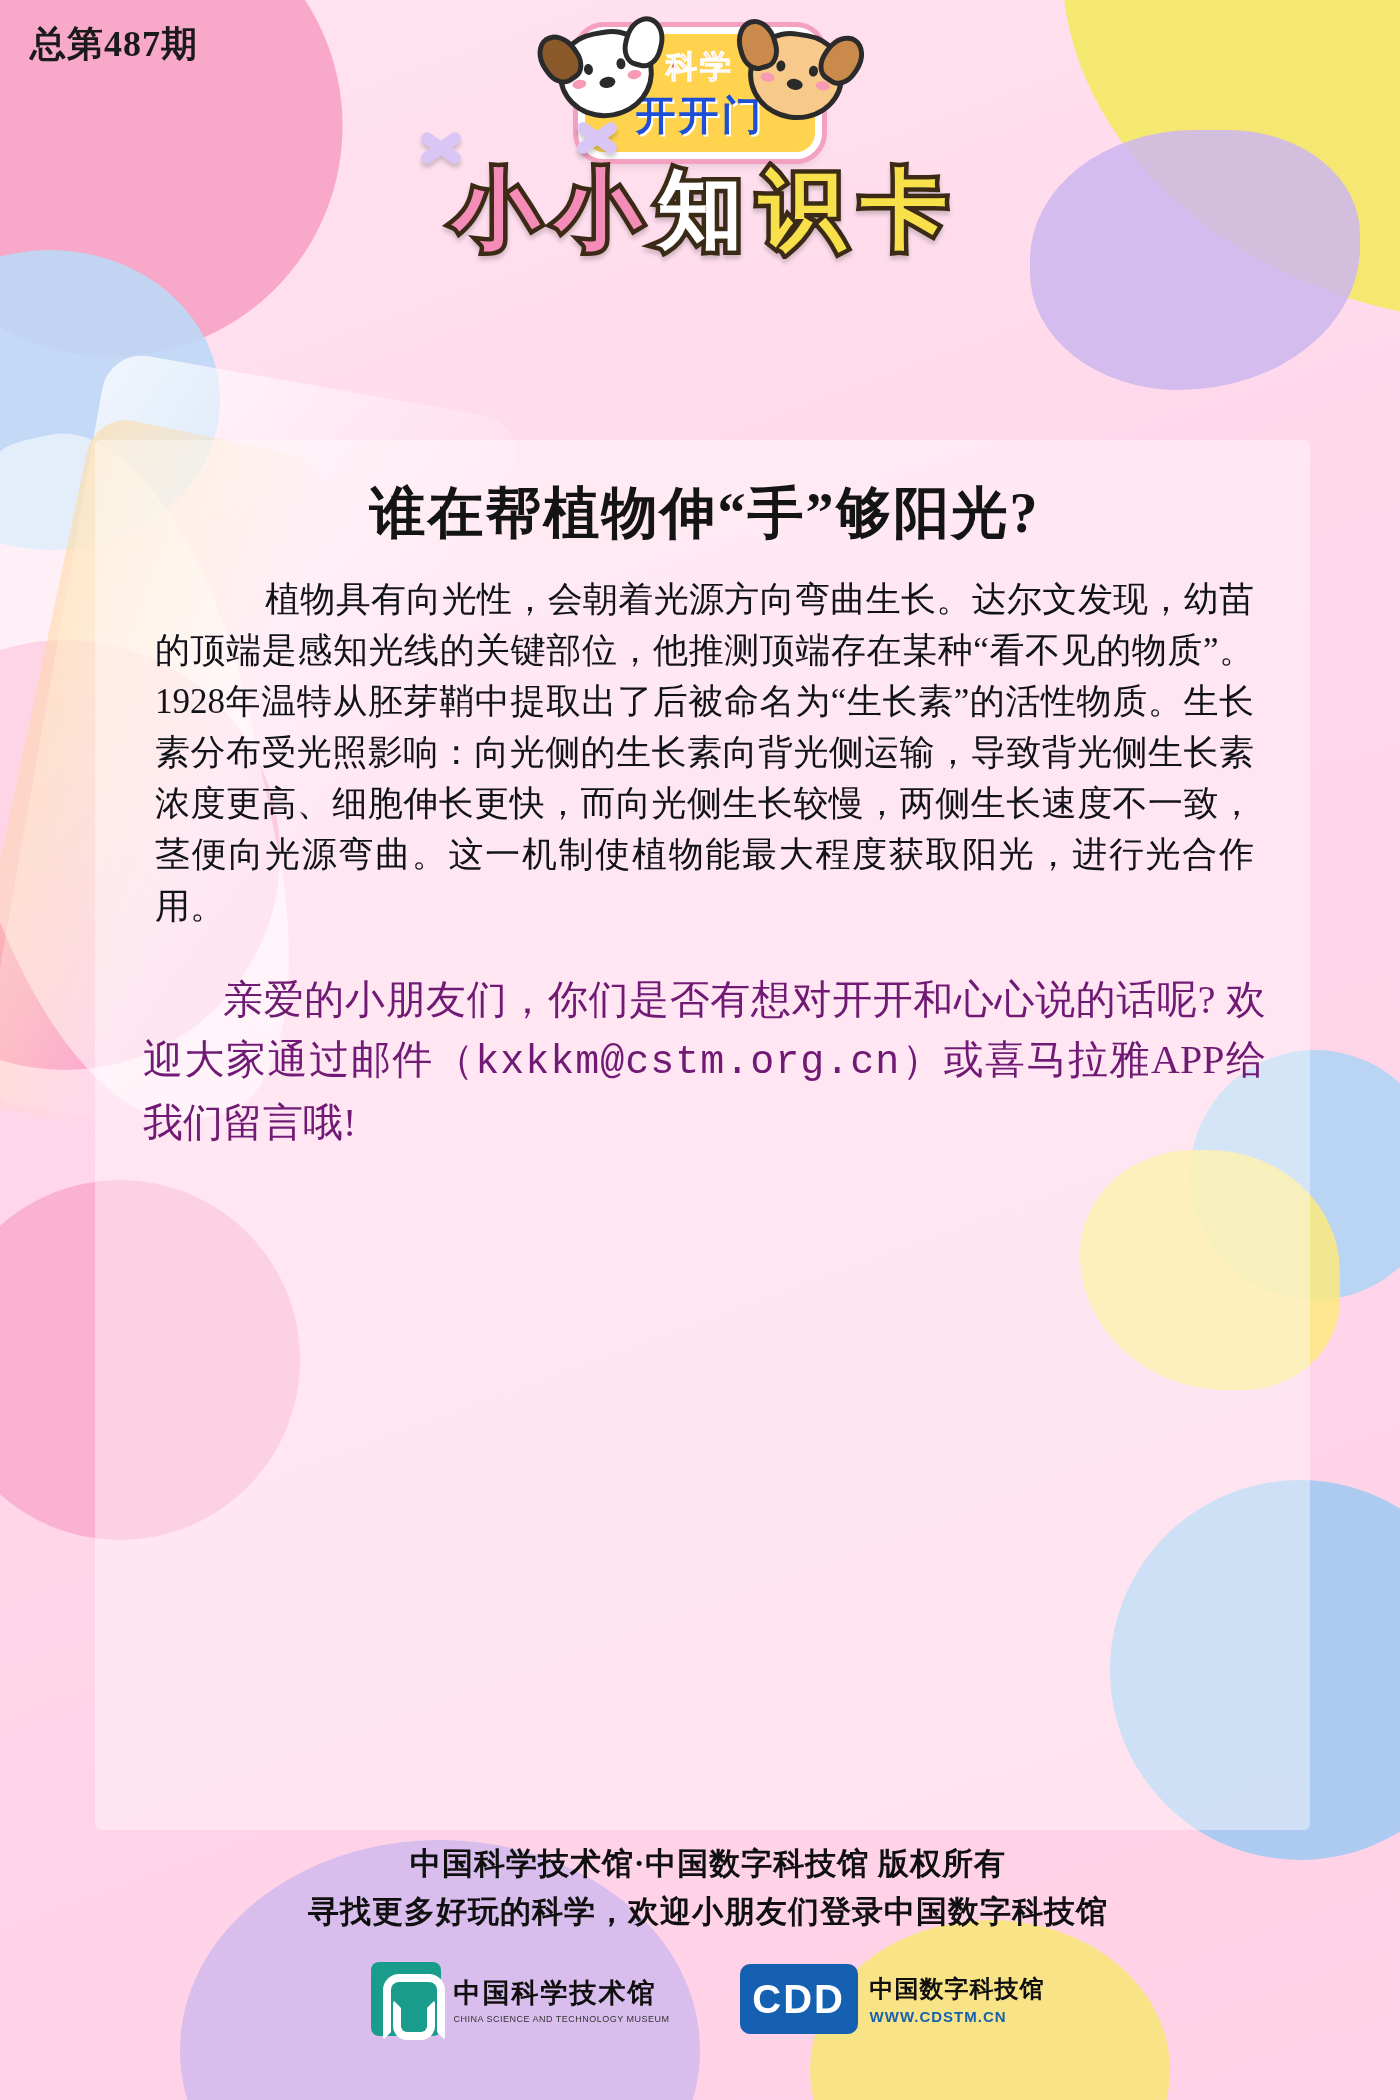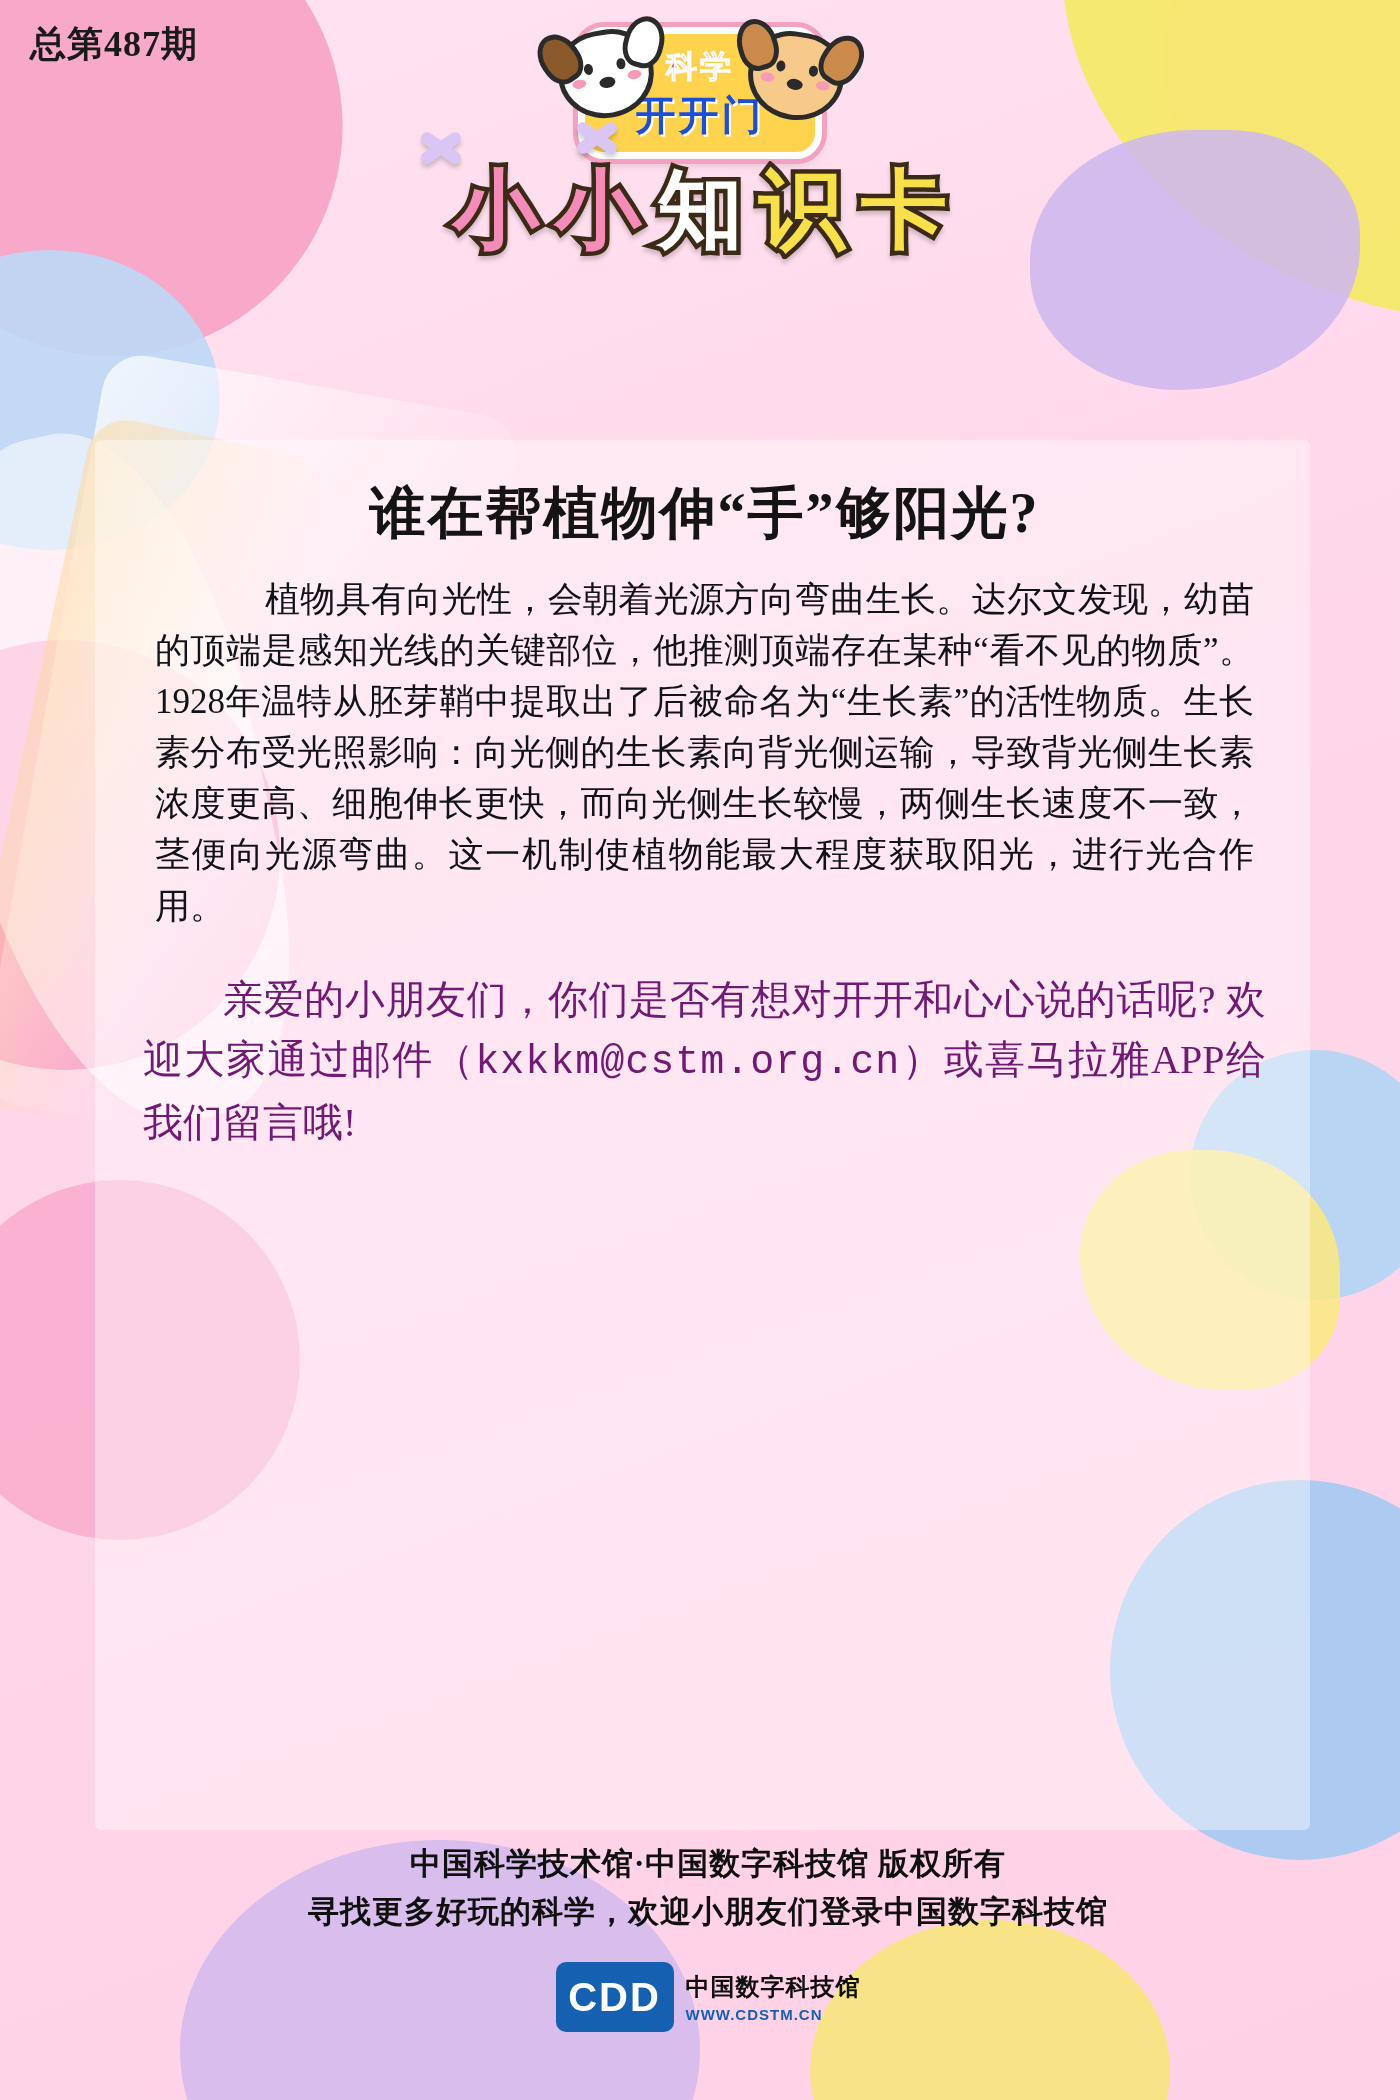--- a/index.html
+++ b/index.html
@@ -406,20 +406,27 @@
     <h1 class="headline">谁在帮植物伸“手”够阳光?</h1>
     <p class="body-text">植物具有向光性，会朝着光源方向弯曲生长。达尔文发现，幼苗的顶端是感知光线的关键部位，他推测顶端存在某种“看不见的物质”。1928年温特从胚芽鞘中提取出了后被命名为“生长素”的活性物质。生长素分布受光照影响：向光侧的生长素向背光侧运输，导致背光侧生长素浓度更高、细胞伸长更快，而向光侧生长较慢，两侧生长速度不一致，茎便向光源弯曲。这一机制使植物能最大程度获取阳光，进行光合作用。</p>
     <p class="note-text"><span>亲爱的小朋友们，你们是否有想对开开和心心说的话呢? 欢迎大家通过邮件（</span><span class="mono">kxkkm@cstm.org.cn</span><span>）或喜马拉雅APP给我们留言哦!</span></p>
   </div>
 
   <div class="footer">
     <div class="footer-line">中国科学技术馆·中国数字科技馆 版权所有</div>
     <div class="footer-line">寻找更多好玩的科学，欢迎小朋友们登录中国数字科技馆</div>
 
     <div class="logos">
+      <div class="logo-a">
+        <span class="logo-mark-a"></span>
+        <span class="logo-text-a">
+          <span class="logo-cn-a">中国科学技术馆</span>
+          <span class="logo-en-a">CHINA SCIENCE AND TECHNOLOGY MUSEUM</span>
+        </span>
+      </div>
       <div class="logo-b">
         <span class="logo-mark-b">CDD</span>
         <span class="logo-text-b">
           <span class="logo-cn-b">中国数字科技馆</span>
           <span class="logo-en-b">WWW.CDSTM.CN</span>
         </span>
       </div>
     </div>
   </div>
 

